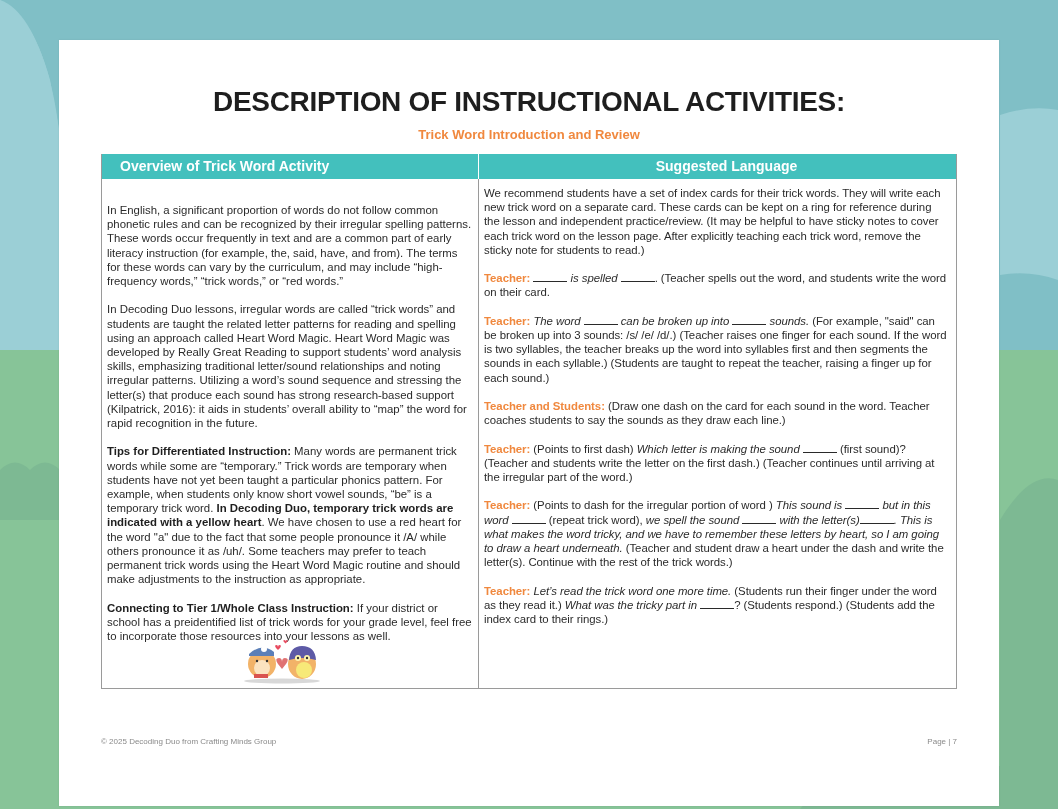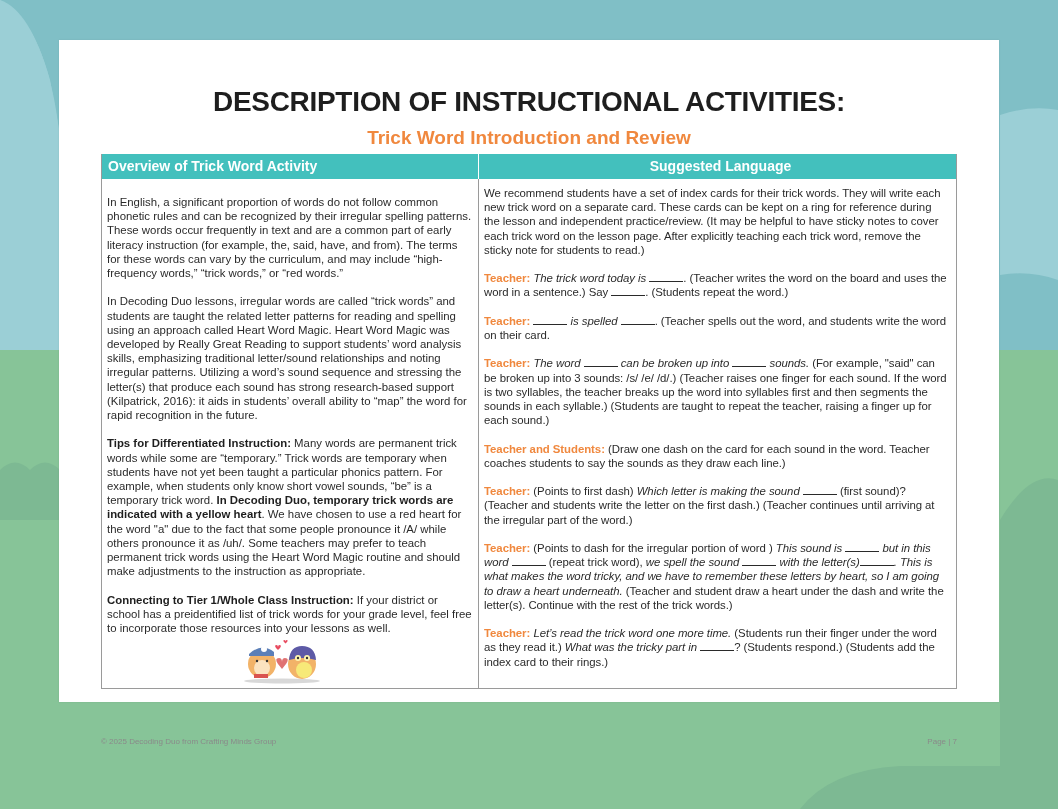--- a/index.html
+++ b/index.html
@@ -7,69 +7,69 @@
     body {
       position: relative;
       background: #80bfc6;
       font-family: "Liberation Sans", sans-serif;
     }
     
     .bg { position: absolute; left: 0; top: 0; width: 1058px; height: 809px; }
     .page {
       position: absolute;
       left: 59px; top: 40px;
-      width: 940px; height: 662px;
+      width: 940px; height: 766px;
       background: #ffffff;
       box-shadow: 0 0 2px rgba(0,0,0,0.08);
     }
     .title {
       position: absolute;
       left: 0; right: 0; top: 46px;
       text-align: center;
       font-family: "Liberation Sans", sans-serif;
       font-weight: bold;
       font-size: 28px;
       letter-spacing: -0.3px;
       color: #1e1e1e;
     }
     .subtitle {
       position: absolute;
       left: 0; right: 0; top: 87px;
       text-align: center;
       font-weight: bold;
-      font-size: 19px;
+      font-size: 13px;
       color: #f0883e;
     }
     .table {
       position: absolute;
       left: 42px; top: 114px;
       width: 856px;
       height: 535px;
       border: 1.5px solid #9a9a9a;
       border-top: none;
     }
     .thead {
       display: flex;
       height: 25px;
       background: #43c0bd;
     }
     .th {
       color: #ffffff;
       font-weight: bold;
       font-size: 14px;
       line-height: 25px;
-      padding-left: 6px;
+      padding-left: 18px;
     }
     .th.left { width: 377px; border-right: 1.5px solid #ffffff; }
     .th.right { flex: 1; text-align: center; }
     .tbody { display: flex; height: 510px; }
     .col-left {
       width: 377px;
       border-right: 1.5px solid #9a9a9a;
-      padding: 16px 6px 0 5px;
+      padding: 24px 6px 0 5px;
       position: relative;
     }
     .col-right {
       flex: 1;
       padding: 7px 6px 0 5px;
     }
     p {
       font-size: 11.4px;
       line-height: 14.2px;
       color: #2a2a2a;
@@ -152,21 +152,20 @@
             <circle cx="75" cy="24" r="3" fill="#fff6b0"></circle>
             <circle cx="66" cy="24" r="1.2" fill="#333"></circle>
             <circle cx="75" cy="24" r="1.2" fill="#333"></circle>
           </g>
         </svg>
       </div>
 
       <div class="col-right">
         <p>We recommend students have a set of index cards for their trick words. They will write each new trick word on a separate card. These cards can be kept on a ring for reference during the lesson and independent practice/review. (It may be helpful to have sticky notes to cover each trick word on the lesson page. After explicitly teaching each trick word, remove the sticky note for students to read.)</p>
 
-        <p><span class="orange">Teacher:</span> <i>The trick word today is</i> <span class="blank"></span><span>. (Teacher writes the word on the board and uses the word in a sentence.) Say</span> <span class="blank"></span><span>. (Students repeat the word.)</span></p>
 
         <p><span class="orange">Teacher:</span> <span class="blank"></span> <i>is spelled</i> <span class="blank"></span><span>. (Teacher spells out the word, and students write the word on their card.</span></p>
 
         <p><span class="orange">Teacher:</span> <i>The word</i> <span class="blank"></span> <i>can be broken up into</i> <span class="blank"></span> <i>sounds.</i><span> (For example, "said" can be broken up into 3 sounds: /s/ /e/ /d/.) (Teacher raises one finger for each sound. If the word is two syllables, the teacher breaks up the word into syllables first and then segments the sounds in each syllable.) (Students are taught to repeat the teacher, raising a finger up for each sound.)</span></p>
 
         <p><span class="orange">Teacher and Students:</span><span> (Draw one dash on the card for each sound in the word. Teacher coaches students to say the sounds as they draw each line.)</span></p>
 
         <p><span class="orange">Teacher:</span><span> (Points to first dash) </span><i>Which letter is making the sound</i> <span class="blank"></span><span> (first sound)? (Teacher and students write the letter on the first dash.) (Teacher continues until arriving at the irregular part of the word.)</span></p>
 
         <p><span class="orange">Teacher:</span><span> (Points to dash for the irregular portion of word ) </span><i>This sound is</i> <span class="blank"></span> <i>but in this word</i> <span class="blank"></span><span> (repeat trick word), </span><i>we spell the sound</i> <span class="blank"></span> <i>with the letter(s)</i><span class="blank"></span><i>. This is what makes the word tricky, and we have to remember these letters by heart, so I am going to draw a heart underneath.</i><span> (Teacher and student draw a heart under the dash and write the letter(s). Continue with the rest of the trick words.)</span></p>

